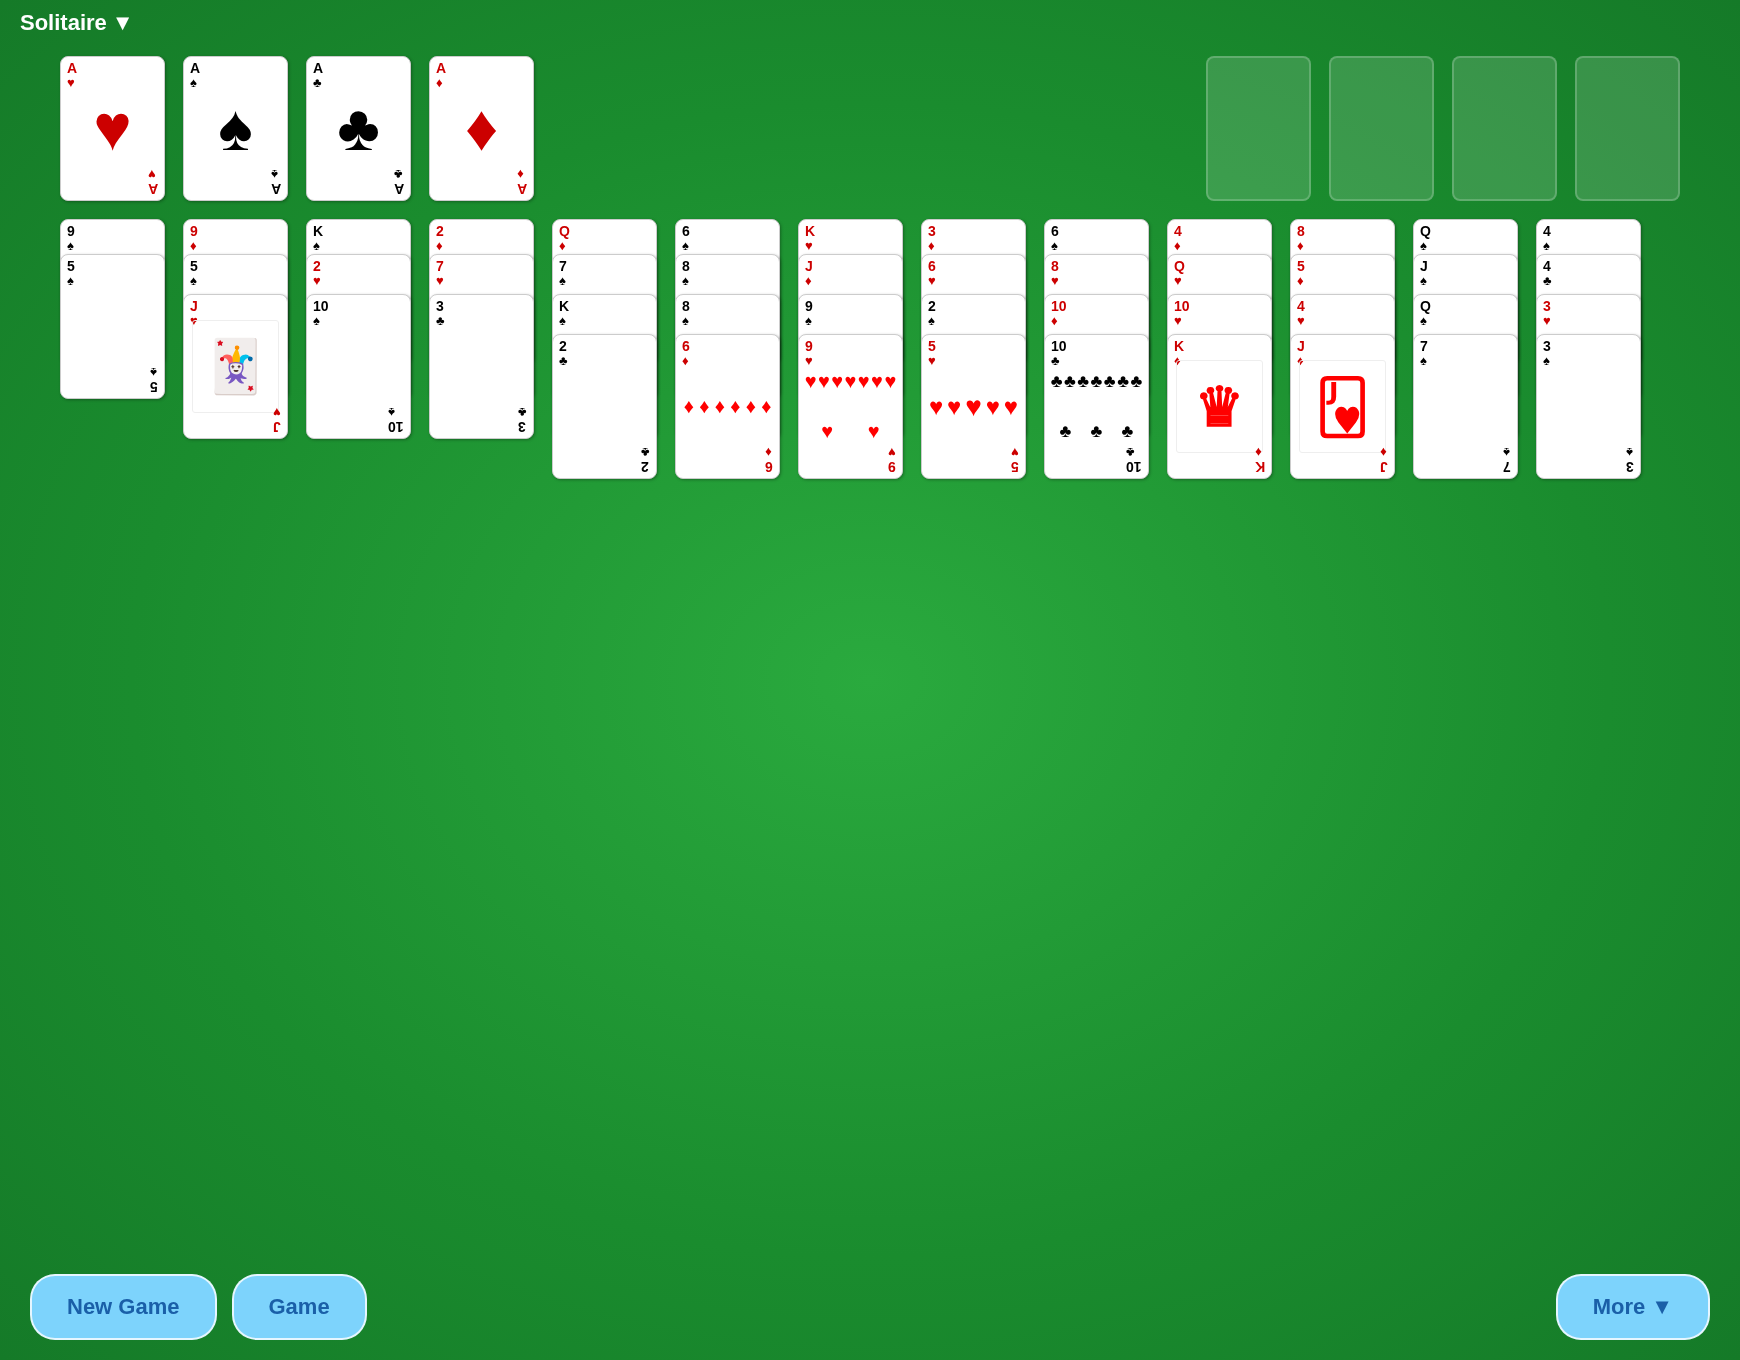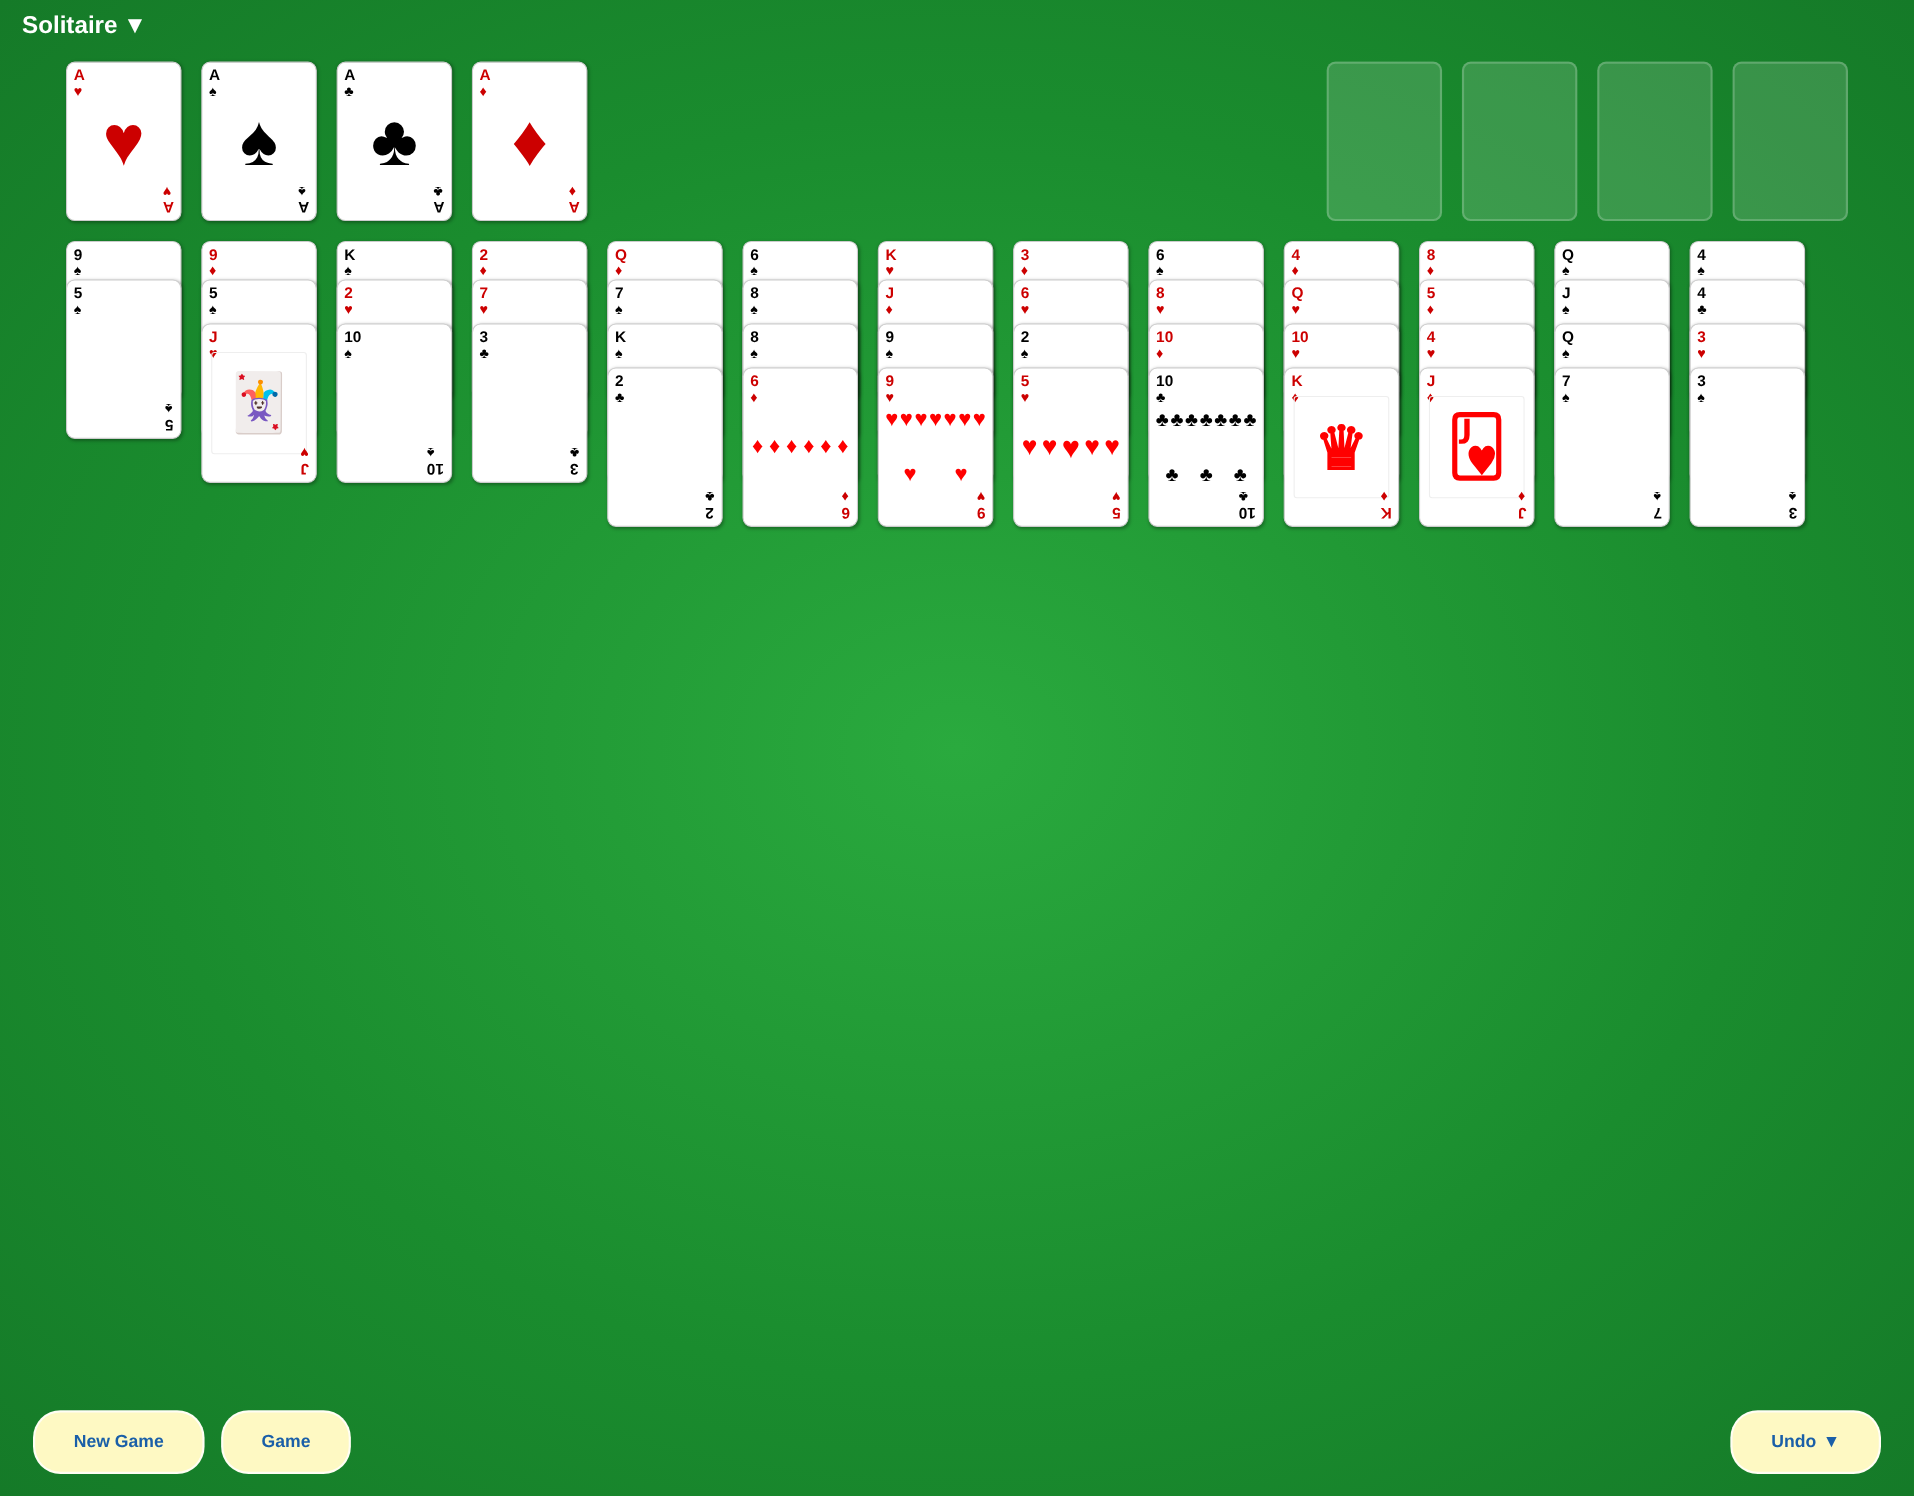--- a/index.html
+++ b/index.html
@@ -104,25 +104,25 @@
       display: flex;
       justify-content: space-between;
       align-items: center;
       padding: 0 30px;
     }
     .bottom-buttons {
       display: flex;
       gap: 15px;
     }
     .btn {
-      background: #fef9c3;
+      background: #7dd3fc;
       border: 2px solid rgba(255,255,255,0.8);
       border-radius: 25px;
       padding: 18px 35px;
-      font-size: 16px;
+      font-size: 22px;
       font-weight: bold;
       cursor: pointer;
       color: #1a5fa8;
     }
     .more-btn {
       display: flex;
       align-items: center;
       gap: 6px;
     }
 
@@ -785,16 +785,16 @@
 
   </div>
 </div>
 
 <div class="bottom-bar">
   <div class="bottom-buttons">
     <button class="btn">New Game</button>
     <button class="btn">Game</button>
   </div>
   <button class="btn more-btn">
-    <span>Undo</span>
+    <span>More</span>
     <span>▼</span>
   </button>
 </div>
 
 </body></html>

